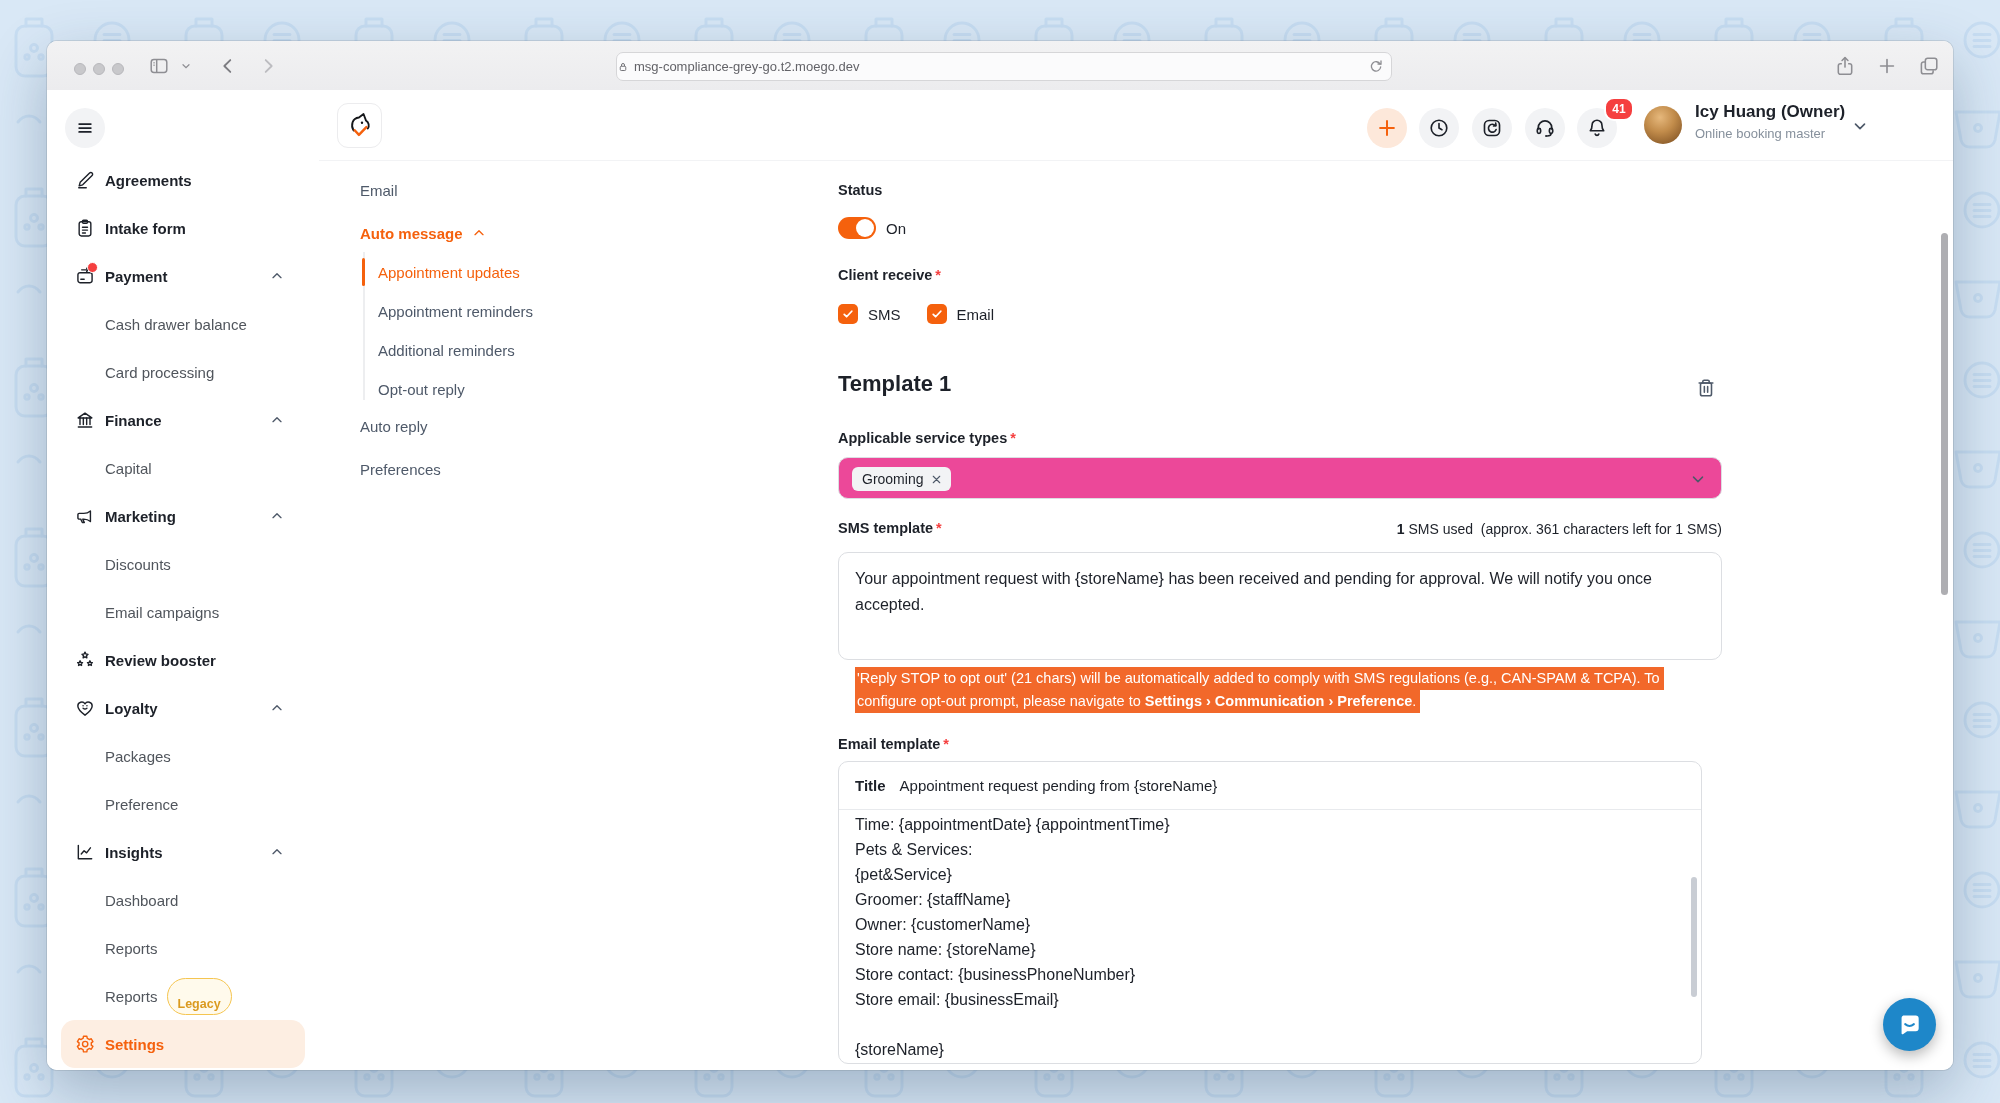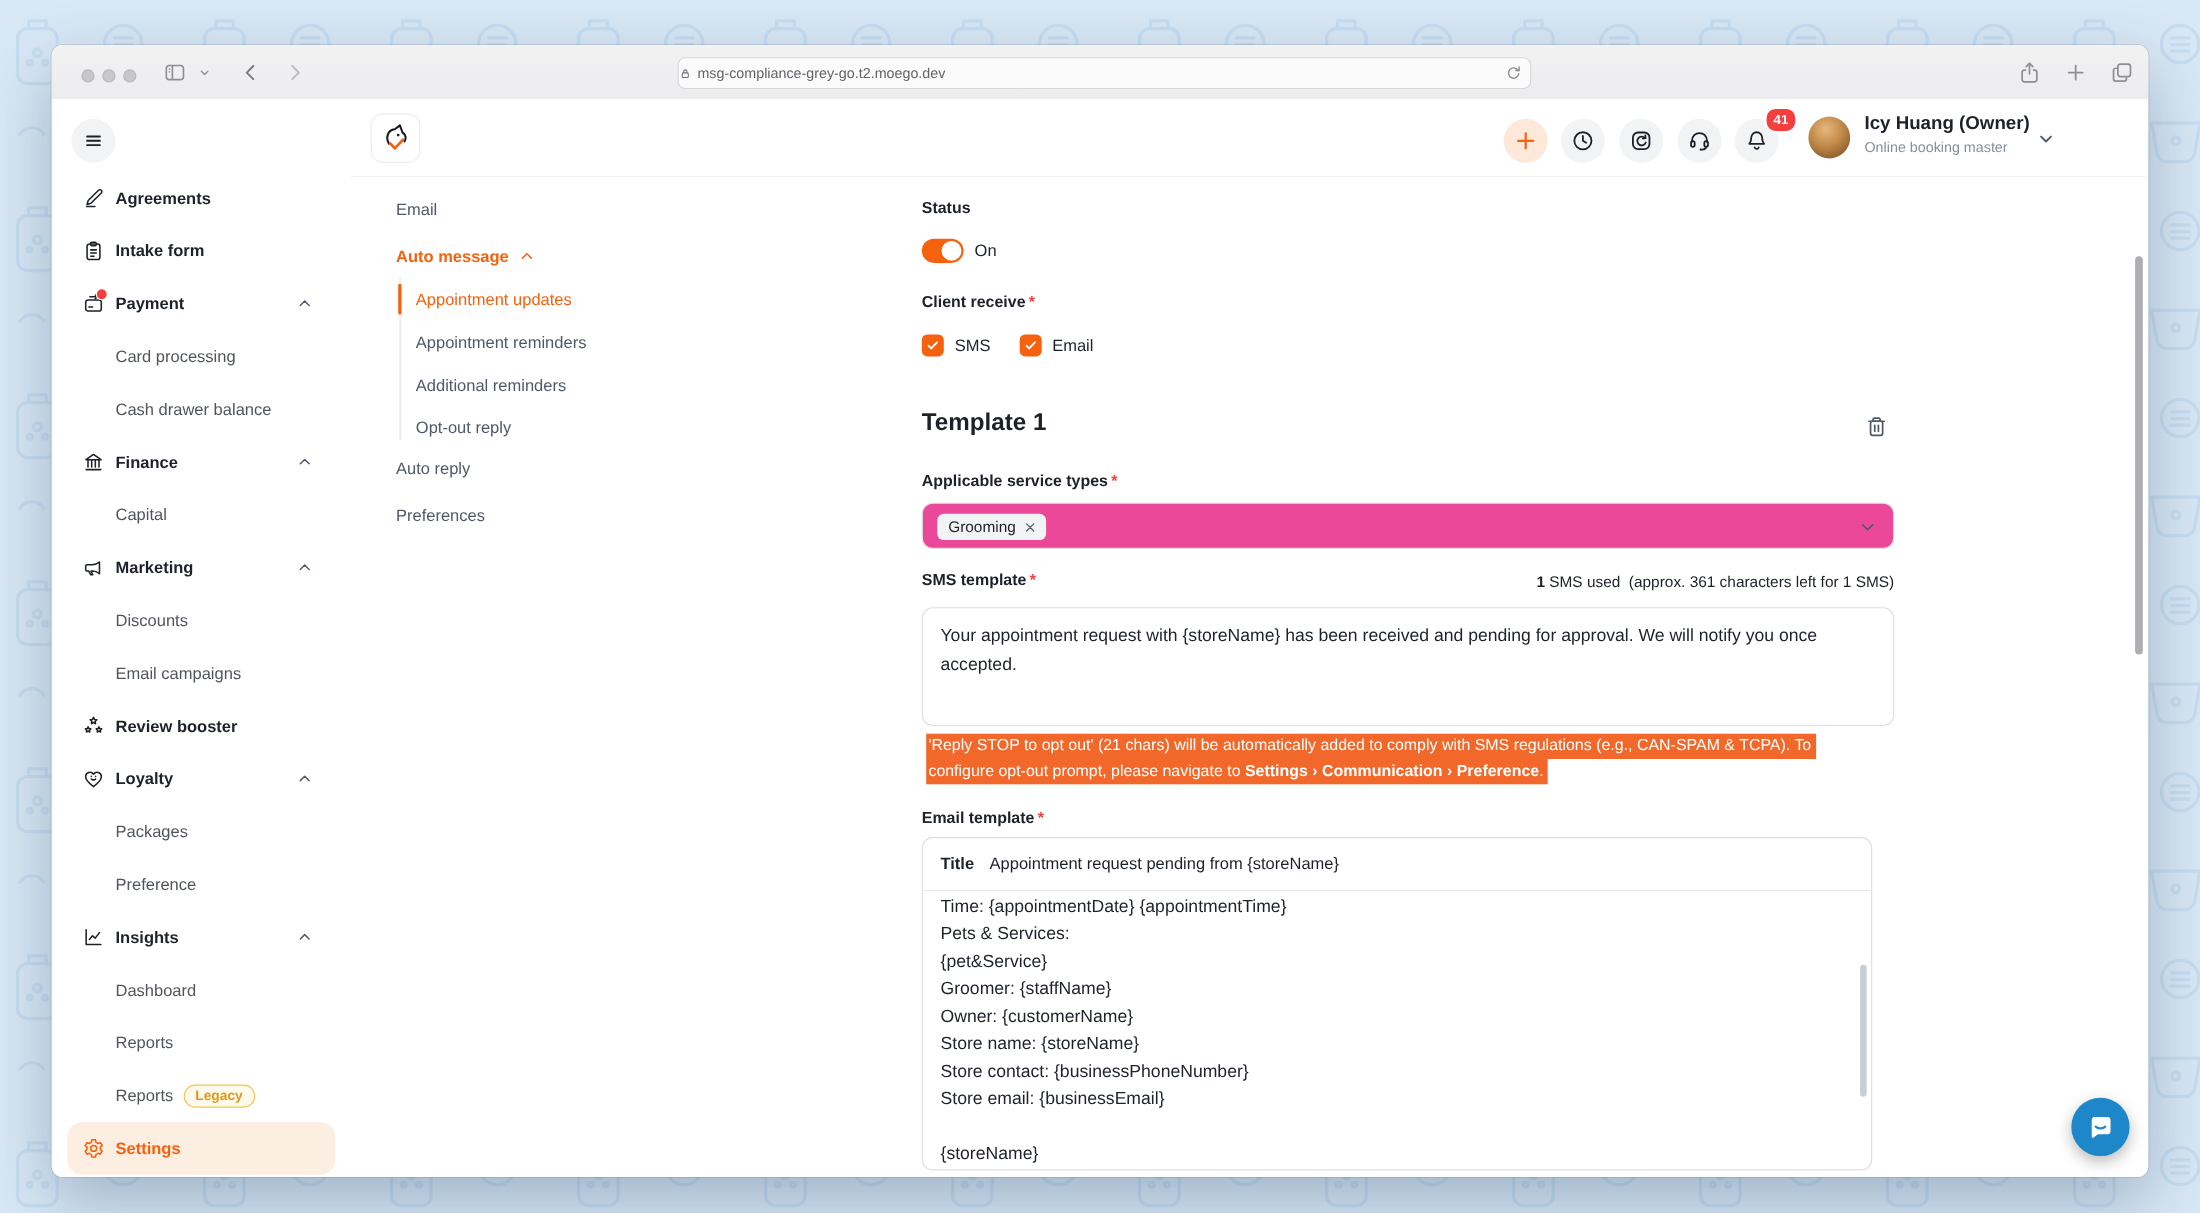--- a/index.html
+++ b/index.html
@@ -24,21 +24,21 @@
   .burger svg{width:20px;height:20px;}
   .side-item{height:48px;display:flex;align-items:center;padding-left:28px;position:relative;
     font-size:15px;font-weight:700;color:#1D2129;}
   .side-item.indent{padding-left:58px;font-weight:400;color:#50555C;}
   .s-icon{width:20px;height:20px;margin-right:10px;position:relative;color:#1D2129;flex:none;}
   .s-icon svg{width:20px;height:20px;display:block;}
   .dot{position:absolute;right:-3px;top:-4px;width:9px;height:9px;border-radius:50%;background:#F53F3F;border:1.5px solid #fff;}
   .chev{position:absolute;right:34px;width:16px;height:16px;color:#4E5969;}
   .chev svg{width:16px;height:16px;}
   .badge-legacy{margin-left:9px;font-size:12.5px;font-weight:700;color:#DB9A1F;background:#FFFAEC;
-    border:1.5px solid #F5C550;border-radius:999px;padding:2px 10px 3px;}
+    border:1.5px solid #F5C550;border-radius:999px;padding:18px 10px 3px;}
   .side-item.active{margin:0 14px;padding-left:14px;border-radius:14px;background:#FDEEE2;}
   .side-item.active .s-label,.side-item.active .s-icon{color:#F5610D;}
   
   .main{position:absolute;left:272px;top:49px;right:0;bottom:0;background:#fff;}
   .main-header{position:absolute;top:0;left:0;right:0;height:70px;border-bottom:1px solid #F2F3F5;}
   .logo{position:absolute;left:18px;top:13px;width:43px;height:43px;border:1px solid #ECECEE;border-radius:11px;
     display:flex;align-items:center;justify-content:center;background:#fff;}
   .hicon{position:absolute;top:18px;width:40px;height:40px;border-radius:50%;background:#F2F3F5;
     display:flex;align-items:center;justify-content:center;color:#1D2129;}
   .hicon svg{width:22px;height:22px;}
@@ -77,21 +77,21 @@
   .select{position:absolute;left:0;top:297px;width:884px;height:42px;border:1px solid #DCDEE2;border-radius:10px;box-sizing:border-box;background:#ec4899;}
   .chip{position:absolute;left:13px;top:9px;height:24px;background:#F2F3F5;border-radius:6px;display:flex;
     align-items:center;padding:0 8px 0 10px;font-size:14px;color:#1D2129;gap:7px;}
   .chip .x{width:13px;height:13px;color:#4E5969;display:flex;}
   .sel-chev{position:absolute;right:14px;top:12px;width:18px;height:18px;color:#4E5969;}
   .smsrow{position:absolute;left:0;top:360px;width:884px;height:22px;}
   .counter{position:absolute;right:0;top:1px;font-size:14px;color:#1D2129;white-space:pre;}
   .counter b{font-weight:700;}
   .textarea{position:absolute;left:0;top:392px;width:884px;height:108px;border:1px solid #DCDEE2;border-radius:10px;
     box-sizing:border-box;padding:13px 16px;font-size:16px;line-height:26px;color:#1D2129;background:#fff;}
-  .warning{position:absolute;left:4px;top:507px;font-size:14.5px;line-height:22px;color:#fff;}
+  .warning{position:absolute;left:17px;top:507px;font-size:14.5px;line-height:22px;color:#fff;}
   .wline{display:block;width:fit-content;background:#F2682A;padding:0 4px 1px 2px;white-space:nowrap;}
   .emailbox{position:absolute;left:0;top:601px;width:864px;height:303px;border:1px solid #DCDEE2;border-radius:10px;
     box-sizing:border-box;background:#fff;}
   .etitle{height:47px;border-bottom:1px solid #E8EAED;display:flex;align-items:center;padding:0 16px;gap:14px;font-size:15px;color:#1D2129;}
   .etlabel{font-weight:700;}
   .ebody{position:relative;height:254px;overflow:hidden;padding:2px 16px;font-size:16px;line-height:25px;color:#1D2129;box-sizing:border-box;}
   .escroll{position:absolute;right:4px;top:115px;width:6px;height:120px;border-radius:3px;background:#C9CDD4;}
   .chat{position:absolute;left:1836px;top:957px;width:53px;height:53px;border-radius:50%;background:#1E87C9;
     box-shadow:0 5px 14px rgba(0,0,0,.28);display:flex;align-items:center;justify-content:center;}
   svg{display:block;}
@@ -219,24 +219,24 @@
             <span class="dot"></span>
           </span>
           <span class="s-label">Payment</span>
           <span class="chev">
             <svg viewBox="0 0 24 24" fill="none" stroke="currentColor" stroke-width="2" stroke-linecap="round" stroke-linejoin="round">
               <path d="M6 14.5l6-6 6 6"></path>
             </svg>
           </span>
         </div>
         <div class="side-item indent">
+          <span class="s-label">Cash drawer balance</span>
+        </div>
+        <div class="side-item indent">
           <span class="s-label">Card processing</span>
-        </div>
-        <div class="side-item indent">
-          <span class="s-label">Cash drawer balance</span>
         </div>
         <div class="side-item">
           <span class="s-icon">
             <svg viewBox="0 0 24 24" fill="none" stroke="currentColor" stroke-width="1.7" stroke-linecap="round" stroke-linejoin="round">
               <path d="M3.8 9.5L12 3.8l8.2 5.7H3.8z"></path>
               <path d="M6 9.5v8M10 9.5v8M14 9.5v8M18 9.5v8"></path>
               <path d="M4 20.3h16"></path>
             </svg>
           </span>
           <span class="s-label">Finance</span>

